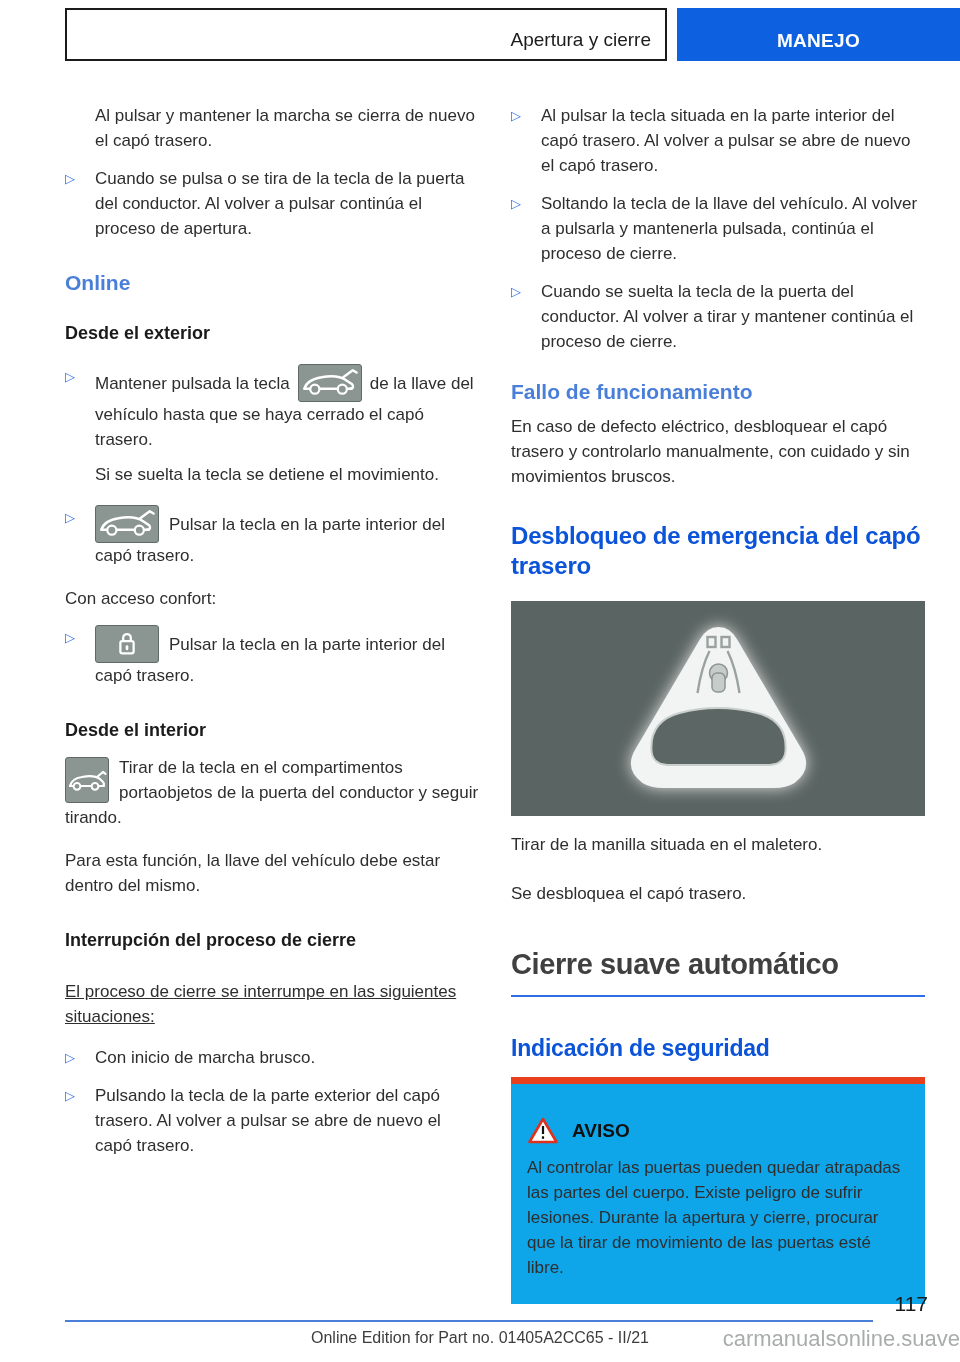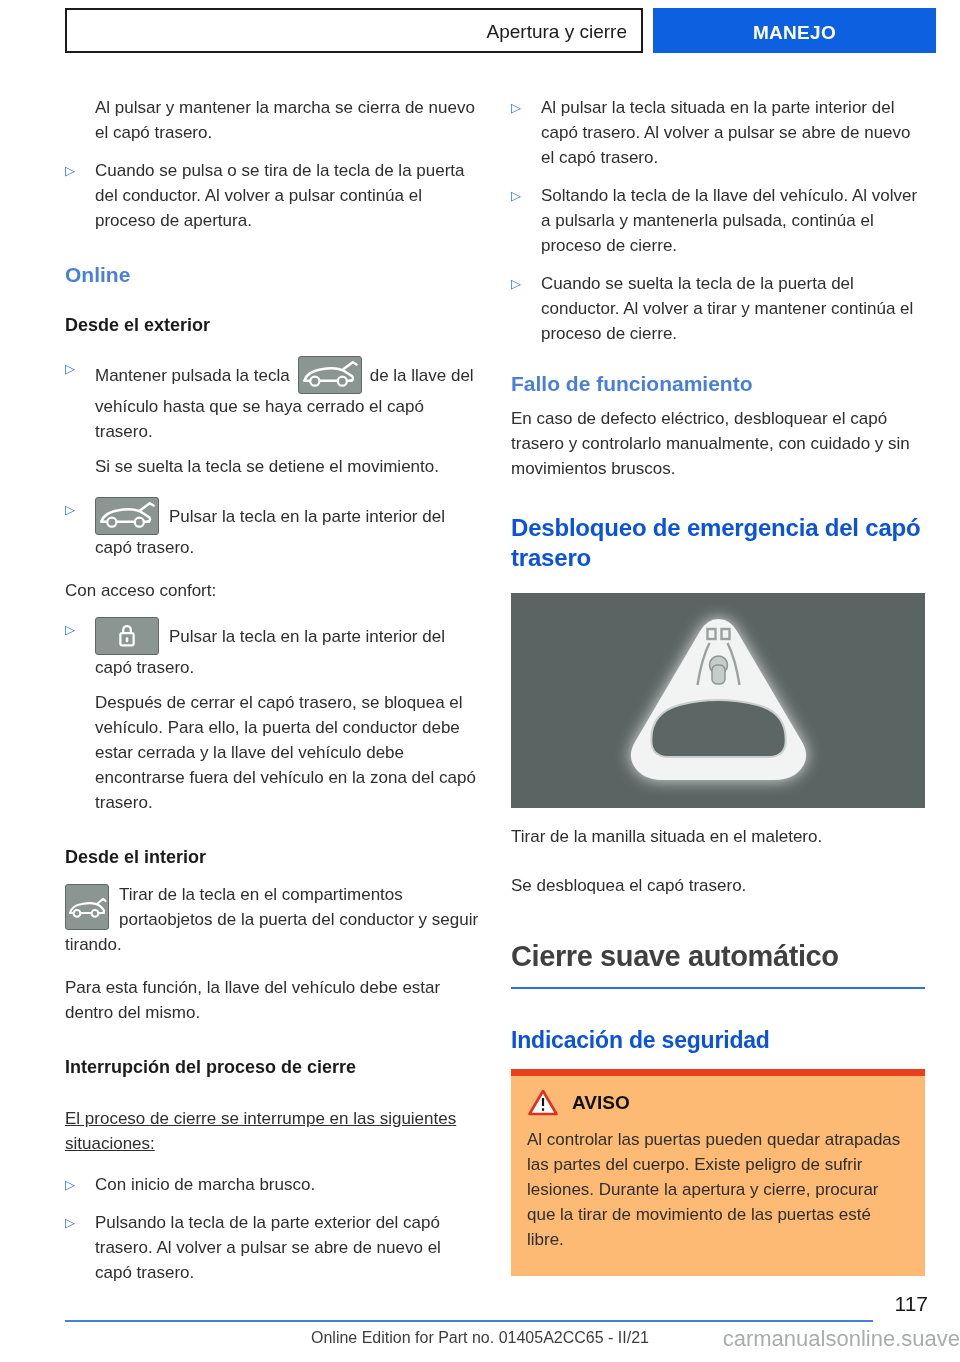--- a/index.html
+++ b/index.html
@@ -3,21 +3,21 @@
 <meta charset="utf-8">
 <style>
   * { box-sizing: border-box; }
   html,body { margin:0; padding:0; }
   body {
     width:960px; height:1362px; position:relative;
     background:#ffffff; font-family:"Liberation Sans", sans-serif;
     color:#2e2e2e; overflow:hidden;
   }
   
-  .header { display:flex; margin:8px 24px 0 65px; height:45px; }
+  .header { display:flex; margin:8px 0 0 65px; height:53px; }
   .header-box {
     flex:1; border:2px solid #1b1b1b; display:flex;
     align-items:flex-end; justify-content:flex-end;
     padding:0 14px 8px 0; font-size:19px; color:#1b1b1b;
   }
   .header-tab {
     width:283px; margin-left:10px; background:#0d61e1; color:#fff;
     font-weight:bold; font-size:19px; display:flex;
     align-items:flex-end; justify-content:center; padding-bottom:9px;
     letter-spacing:0.3px;
@@ -47,21 +47,21 @@
   .key-lead  { margin-right:10px; }
   .key-small {
     display:block; float:left; width:44px; height:46px; background:#8b9591;
     border:1px solid #5f6a66; border-radius:3px; margin:2px 10px 2px 0;
   }
   .key-small svg { display:block; width:100%; height:100%; }
   
   .illustration { margin-top:20px; width:100%; height:215px; background:#5a6462; }
   .illustration svg { display:block; width:100%; height:100%; }
   
-  .warning { margin-top:14px; border-top:7px solid #e8401d; background:#fdba74; padding:12px 16px 24px; }
+  .warning { margin-top:14px; border-top:7px solid #e8401d; background:#0ea5e9; padding:32px 16px 24px; }
   .warning-title { display:flex; align-items:center; gap:13px; font-size:19px; font-weight:bold; color:#111; }
   .warning p { margin:10px 0 0; }
   
   .footer-line { position:absolute; left:65px; top:1320px; width:808px; border-top:2px solid #4a7fd9; }
   .page-number { position:absolute; right:32px; top:1292px; font-size:21px; font-weight:normal; color:#1b1b1b; }
   .edition { position:absolute; left:0; right:0; top:1329px; text-align:center; font-size:16px; color:#3d3d3d; }
   .watermark { position:absolute; right:0; top:1326px; font-size:22px; color:#a8adac; }
 </style>
 </head>
 <body>
@@ -130,21 +130,20 @@
         <span class="key-btn key-lead"><svg viewBox="0 0 64 38">
             <g fill="none" stroke="#ffffff" stroke-width="2.4">
               <rect x="25" y="16" width="14" height="13" rx="2"></rect>
               <path d="M28 16 V12.5 A4 4 0 0 1 36 12.5 V16"></path>
             </g>
             <rect x="30.6" y="20.2" width="2.8" height="5.4" rx="1.4" fill="#ffffff"></rect>
           </svg></span><span>Pulsar la tecla en la parte interior del capó trasero.</span>
       </span>
     </div>
 
-    <p class="body indent" style="margin-top:10px;">Después de cerrar el capó trasero, se bloquea el vehículo. Para ello, la puerta del conductor debe estar cerrada y la llave del vehículo debe encontrarse fuera del vehículo en la zona del capó trasero.</p>
 
     <h3 class="bold" style="margin-top:32px;">Desde el interior</h3>
 
     <div style="margin-top:14px;">
       <span class="key-small">
           <svg viewBox="0 0 42 44">
           <g fill="none" stroke="#ffffff" stroke-width="2.2" stroke-linecap="round" stroke-linejoin="round">
             <path d="M4 28 H38"></path>
             <path d="M4 28 C5 23 10 20 16 19 C23 17.5 30 18 34 21 L37 24 C38.6 25.5 38.2 28 36 28"></path>
             <path d="M31 19 L37 14 L39.5 15.8"></path>

